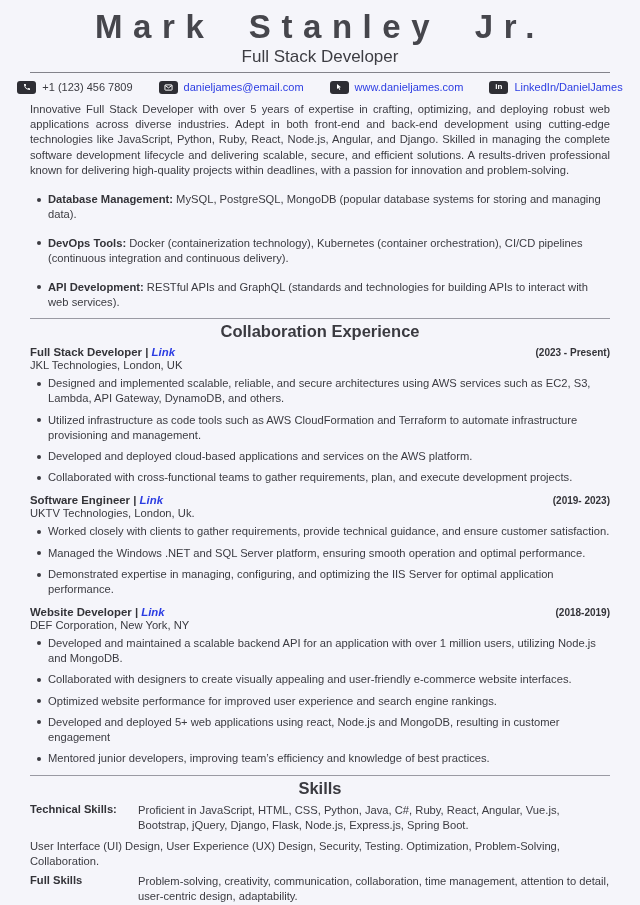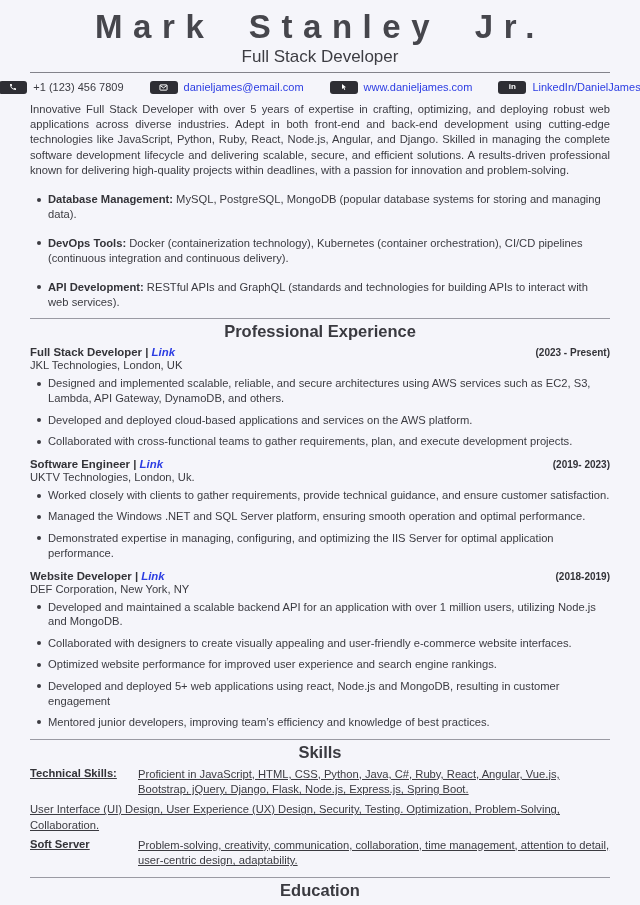--- a/index.html
+++ b/index.html
@@ -23,21 +23,21 @@
     text-align: center; font-size: 17px; color: #3d3d43;
     margin-top: 1px;
   }
   .header-rule { border-top: 1px solid #83838b; margin-top: 5px; }
   .contact-row {
     display: flex; justify-content: center; align-items: center;
     gap: 26px; margin-top: 8px; font-size: 11px;
   }
   .contact-item { display: flex; align-items: center; gap: 6px; white-space: nowrap; }
   .cicon {
-    width: 28px; height: 13px; background: #2e2e34; border-radius: 3px;
+    width: 19px; height: 13px; background: #2e2e34; border-radius: 3px;
     display: inline-flex; align-items: center; justify-content: center;
     color: #ffffff; flex: 0 0 auto;
   }
   .cicon svg { display: block; }
   .cicon.linkedin { font-size: 8px; font-weight: bold; line-height: 1; }
   .phone-text { color: #3b3b41; }
   .blue-link { color: #2b3ce2; text-decoration: none; }
 
   
   .body-text { font-size: 11.2px; line-height: 1.36; color: #3b3b41; }
@@ -67,21 +67,21 @@
   .job { margin-top: 2px; }
   .job-head { display: flex; justify-content: space-between; align-items: baseline; }
   .job-title { font-size: 11.4px; font-weight: bold; color: #333338; }
   .job-link { font-style: italic; font-weight: bold; font-size: 11.4px; }
   .dates { font-size: 10px; font-weight: bold; color: #333338; white-space: nowrap; }
   .company { font-size: 11.2px; color: #3b3b41; margin-top: 1px; }
   .job-bullets { margin-top: 5px; margin-bottom: 9px; }
   .job-bullets li { margin-bottom: 6.5px; }
 
   
-  .skill-rows { margin-bottom: 9px; text-decoration: underline; }
+  .skill-rows { margin-bottom: 9px; }
   .skill-row { display: flex; margin-top: 5px; }
   .skill-label { flex: 0 0 108px; font-weight: bold; font-size: 11.2px; color: #333338; }
   .skill-value { flex: 1; font-size: 11.2px; line-height: 1.36; color: #3b3b41; }
 </style>
 </head>
 <body>
 
 <div class="page">
 
   <header>
@@ -127,34 +127,35 @@
 
   <p class="body-text summary">Innovative Full Stack Developer with over 5 years of expertise in crafting, optimizing, and deploying robust web applications across diverse industries. Adept in both front-end and back-end development using cutting-edge technologies like JavaScript, Python, Ruby, React, Node.js, Angular, and Django. Skilled in managing the complete software development lifecycle and delivering scalable, secure, and efficient solutions. A results-driven professional known for delivering high-quality projects within deadlines, with a passion for innovation and problem-solving.</p>
 
   <ul class="dotlist highlights">
     <li><b class="inline-label">Database Management:</b><span> MySQL, PostgreSQL, MongoDB (popular database systems for storing and managing data).</span></li>
     <li><b class="inline-label">DevOps Tools:</b><span> Docker (containerization technology), Kubernetes (container orchestration), CI/CD pipelines (continuous integration and continuous delivery).</span></li>
     <li><b class="inline-label">API Development:</b><span> RESTful APIs and GraphQL (standards and technologies for building APIs to interact with web services).</span></li>
   </ul>
 
   <section>
-    <h2 class="section-heading">Professional Experience</h2>
+    <h2 class="section-heading">Collaboration Experience</h2>
 
     <div class="job">
       <div class="job-head">
         <div class="job-title">
           <span>Full Stack Developer</span>
           <span> <span>|</span> </span>
           <a href="#" class="blue-link job-link">Link</a>
         </div>
         <div class="dates">(2023 - Present)</div>
       </div>
       <div class="company">JKL Technologies, London, UK</div>
       <ul class="dotlist job-bullets">
         <li>Designed and implemented scalable, reliable, and secure architectures using AWS services such as EC2, S3, Lambda, API Gateway, DynamoDB, and others.</li>
+        <li>Utilized infrastructure as code tools such as AWS CloudFormation and Terraform to automate infrastructure provisioning and management.</li>
         <li>Developed and deployed cloud-based applications and services on the AWS platform.</li>
         <li>Collaborated with cross-functional teams to gather requirements, plan, and execute development projects.</li>
       </ul>
     </div>
 
     <div class="job">
       <div class="job-head">
         <div class="job-title">
           <span>Software Engineer</span>
           <span> <span>|</span> </span>
@@ -194,21 +195,21 @@
     <h2 class="section-heading">Skills</h2>
     <div class="skill-rows">
       <div class="skill-row">
         <div class="skill-label">Technical Skills:</div>
         <div class="skill-value">Proficient in  JavaScript, HTML, CSS,  Python, Java, C#, Ruby,  React, Angular, Vue.js, Bootstrap, jQuery, Django, Flask, Node.js, Express.js, Spring Boot.</div>
       </div>
       <div class="skill-row">
         <div class="skill-value">User Interface (UI) Design, User Experience (UX) Design, Security, Testing. Optimization, Problem-Solving, Collaboration.</div>
       </div>
       <div class="skill-row">
-        <div class="skill-label">Soft Server</div>
+        <div class="skill-label">Full Skills</div>
         <div class="skill-value">Problem-solving, creativity, communication, collaboration, time management, attention to detail, user-centric design, adaptability.</div>
       </div>
     </div>
   </section>
 
   <section>
     <h2 class="section-heading">Education</h2>
 
   </section>
 

